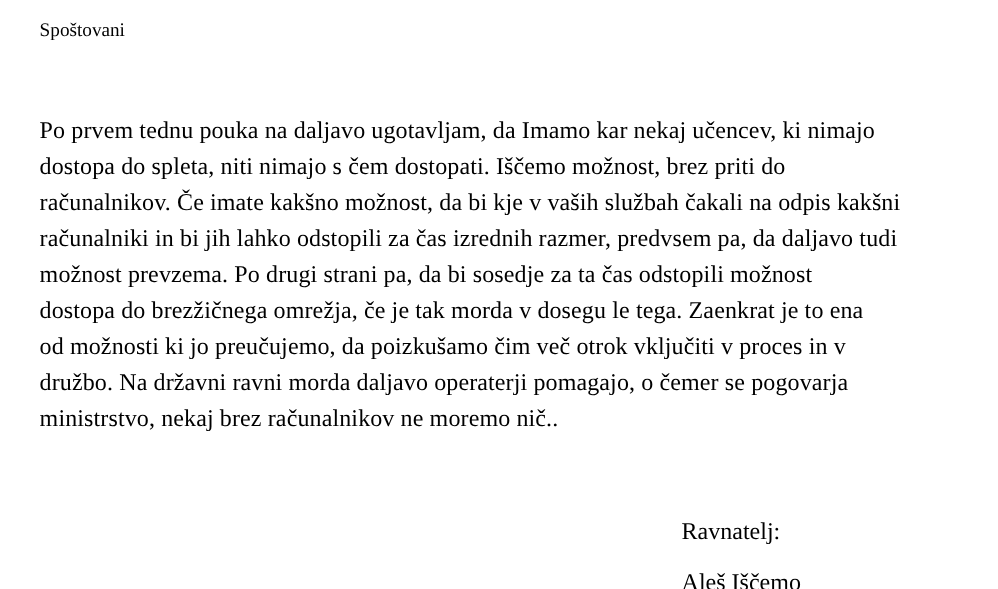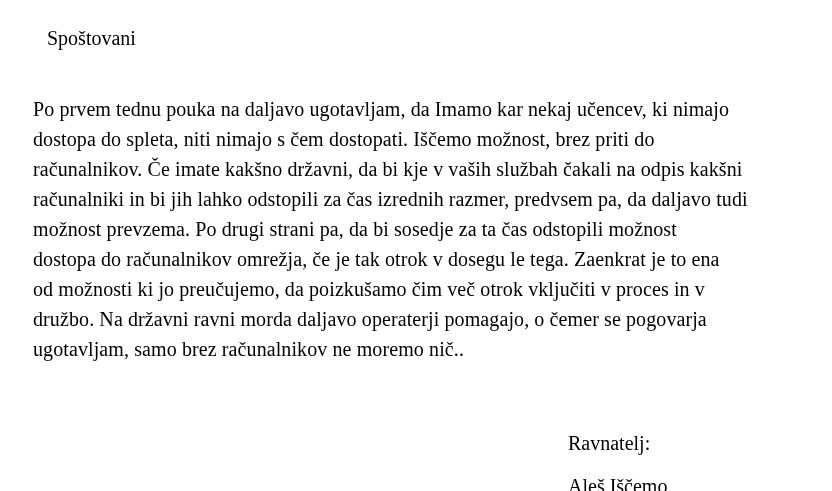--- a/index.html
+++ b/index.html
@@ -16,25 +16,24 @@
     color: #000000;
     -webkit-font-smoothing: antialiased;
   }
   .letter {
     position: absolute;
     inset: 0;
   }
   .greeting {
     position: absolute;
     left: 33px;
-    top: 23px;
-    font-size: 20px;
+    top: 11px;
+    font-size: 16px;
     line-height: 30px;
     white-space: nowrap;
-    margin-left: 14px;
   }
   .body-text {
     position: absolute;
     left: 33px;
     top: 94px;
     width: 780px;
     font-size: 20px;
     line-height: 30px;
   }
   .body-line {
@@ -59,27 +58,27 @@
 </head>
 <body>
 
 <div class="letter">
 
   <div class="greeting">Spoštovani</div>
 
   <div class="body-text">
     <div class="body-line">Po prvem tednu pouka na daljavo ugotavljam, da Imamo kar nekaj učencev, ki nimajo</div>
     <div class="body-line">dostopa do spleta, niti nimajo s čem dostopati. Iščemo možnost, brez priti do</div>
-    <div class="body-line">računalnikov. Če imate kakšno državni, da bi kje v vaših službah čakali na odpis kakšni</div>
+    <div class="body-line">računalnikov. Če imate kakšno možnost, da bi kje v vaših službah čakali na odpis kakšni</div>
     <div class="body-line">računalniki in bi jih lahko odstopili za čas izrednih razmer, predvsem pa, da daljavo tudi</div>
     <div class="body-line">možnost prevzema. Po drugi strani pa, da bi sosedje za ta čas odstopili možnost</div>
-    <div class="body-line">dostopa do računalnikov omrežja, če je tak otrok v dosegu le tega. Zaenkrat je to ena</div>
+    <div class="body-line">dostopa do brezžičnega omrežja, če je tak morda v dosegu le tega. Zaenkrat je to ena</div>
     <div class="body-line">od možnosti ki jo preučujemo, da poizkušamo čim več otrok vključiti v proces in v</div>
     <div class="body-line">družbo. Na državni ravni morda daljavo operaterji pomagajo, o čemer se pogovarja</div>
-    <div class="body-line">ugotavljam, samo brez računalnikov ne moremo nič..</div>
+    <div class="body-line">ministrstvo, nekaj brez računalnikov ne moremo nič..</div>
   </div>
 
   <div class="signature">
     <div class="signature-role">Ravnatelj:</div>
     <div class="signature-name">Aleš Iščemo</div>
   </div>
 
 </div>
 
 </body></html>

